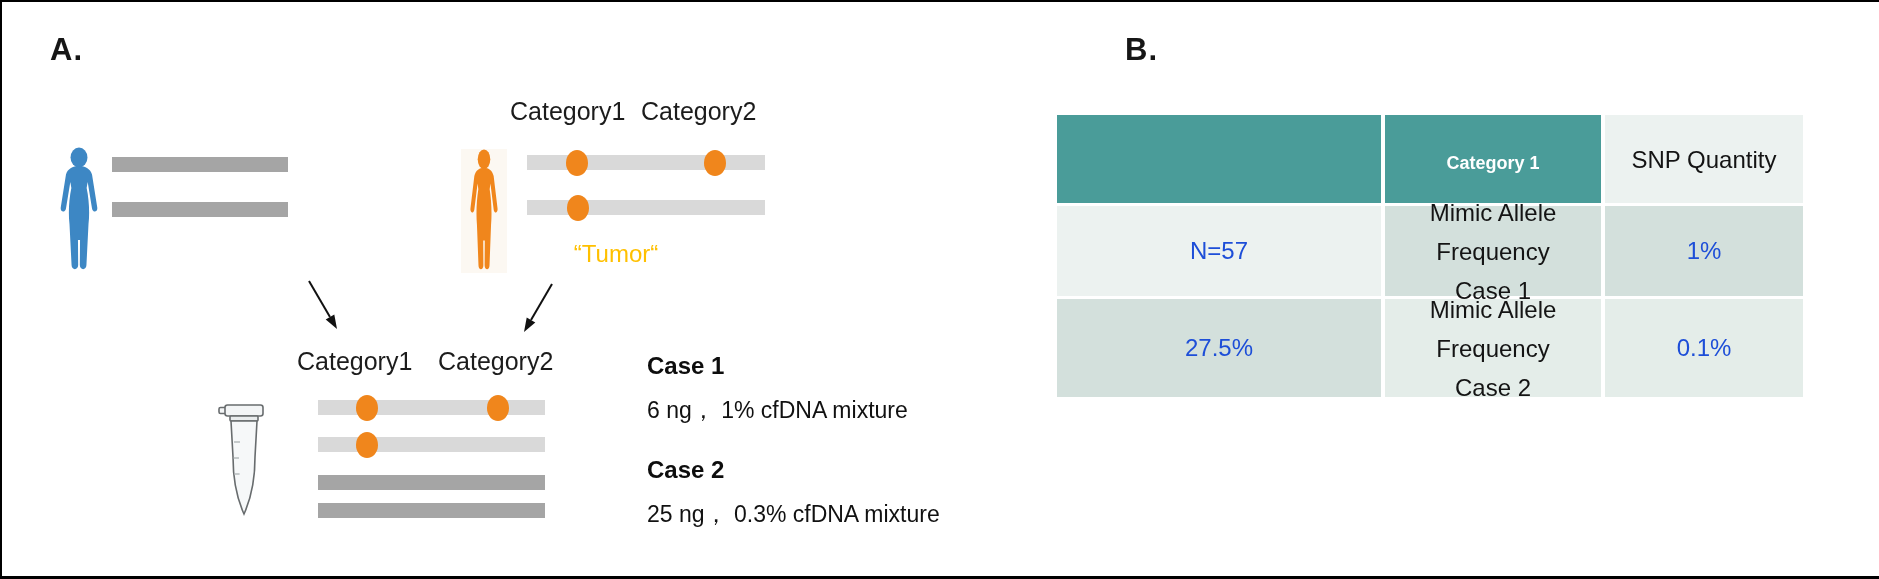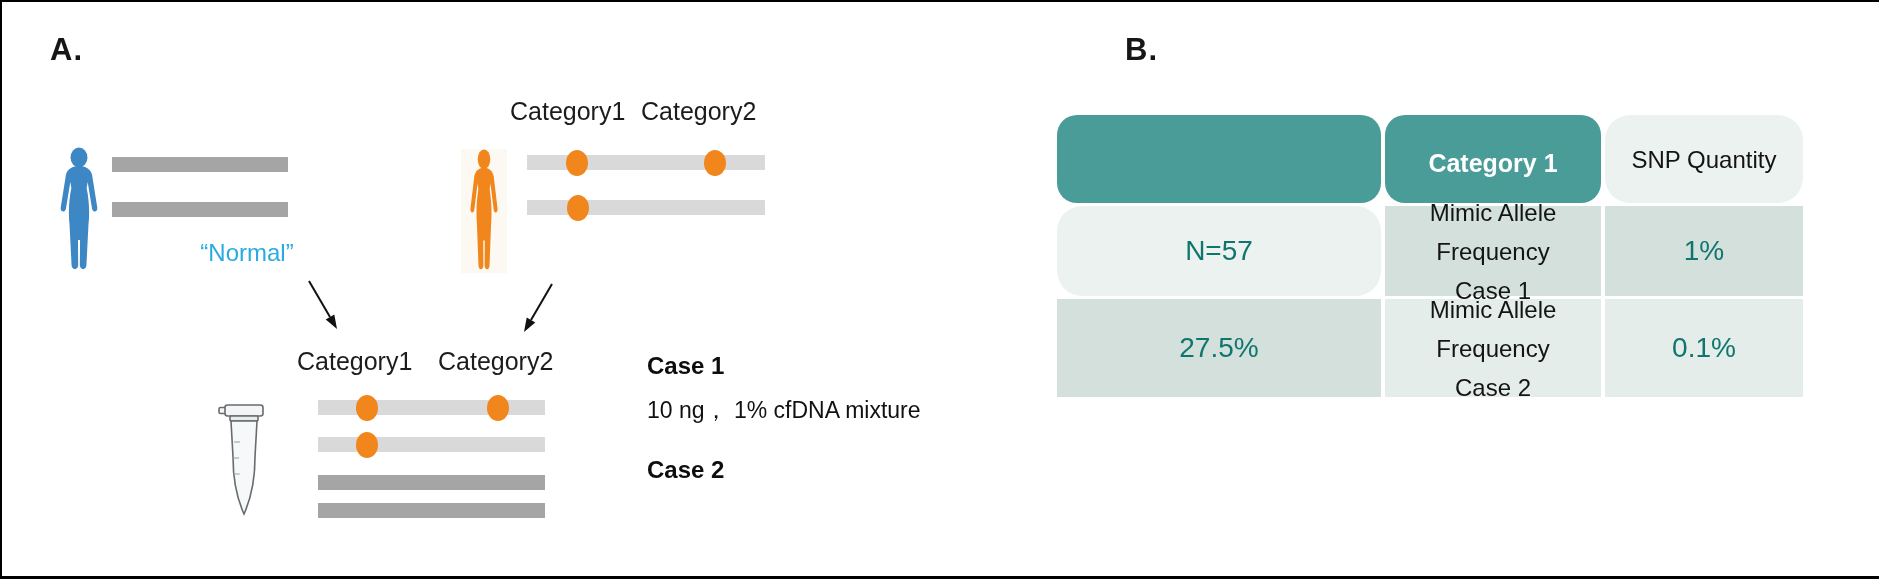--- a/index.html
+++ b/index.html
@@ -40,60 +40,60 @@
 
   .case-title{position:absolute;font-size:24px;font-weight:bold;color:#0d0d0d;}
   .case-desc{position:absolute;font-size:23px;color:#111;white-space:nowrap;}
 
   
   .tableB{position:absolute;left:1057px;top:115px;display:grid;
     grid-template-columns:324px 216px 198px;
     grid-template-rows:88px 90px 98px 101px;
     gap:3px 4px;background:#fff;}
   .cell{display:flex;flex-direction:column;align-items:center;justify-content:center;text-align:center;}
-  .cell.th{background:var(--table-header-bg);color:#fff;font-weight:bold;font-size:25px;padding-top:8px;border-radius:20px;}
-  .cell.r1{background:var(--table-row-odd-bg);border-radius:25px;}
+  .cell.th{background:var(--table-header-bg);color:#fff;font-weight:bold;font-size:18px;padding-top:8px;}
+  .cell.r1{background:var(--table-row-odd-bg);}
   .cell.r2{background:var(--table-row-even-bg);}
   .cell.r3{background:var(--table-row3-bg);}
   .cell .ln{display:block;font-size:24px;line-height:39px;color:#141414;}
   .cell .ln:empty{display:none;}
-  .cell .val{font-size:28px;color:#0f766e;}
+  .cell .val{font-size:24px;color:#1d4ed8;}
 </style>
 </head>
 <body>
 
 <div class="stage">
 
   <div class="frame-top"></div>
   <div class="frame-left"></div>
   <div class="frame-bottom"></div>
 
   <div class="abs panel-label" style="left:50px;top:32px;">A.</div>
 
   <svg class="abs person" style="left:48px;top:147px;" width="62" height="126" viewBox="0 0 60 126" preserveAspectRatio="none">
     <ellipse cx="30" cy="10.5" rx="8.2" ry="10" fill="currentColor"></ellipse>
     <path fill="currentColor" d="M30 19 C36.5 19 41 22 42.6 27.5 L47.6 60 C48.6 65 43.6 66.4 42.6 61.4 L38.4 35 L37.4 41 C39.8 53 40.4 66 39.2 77 L37.2 118 C37.2 123.5 30.8 123.5 30.8 118 L31 93 L29 93 L29.2 118 C29.2 123.5 22.8 123.5 22.8 118 L20.8 77 C19.6 66 20.2 53 22.6 41 L21.6 35 L17.4 61.4 C16.4 66.4 11.4 65 12.4 60 L17.4 27.5 C19 22 23.5 19 30 19 Z"></path>
   </svg>
   <div class="strand dark" style="left:112px;top:157px;width:176px;"></div>
   <div class="strand dark" style="left:112px;top:202px;width:176px;"></div>
-  <div class="quote-label normal" style="left:147px;top:239px;width:200px;">“Normal”</div>
 
   <div class="cat-label" style="left:510px;top:97px;">Category1</div>
   <div class="cat-label" style="left:641px;top:97px;">Category2</div>
 
   <svg class="abs person tumor-p" style="left:461px;top:149px;" width="46" height="124" viewBox="0 0 60 126" preserveAspectRatio="none">
     <ellipse cx="30" cy="10.5" rx="8.2" ry="10" fill="currentColor"></ellipse>
     <path fill="currentColor" d="M30 19 C36.5 19 41 22 42.6 27.5 L47.6 60 C48.6 65 43.6 66.4 42.6 61.4 L38.4 35 L37.4 41 C39.8 53 40.4 66 39.2 77 L37.2 118 C37.2 123.5 30.8 123.5 30.8 118 L31 93 L29 93 L29.2 118 C29.2 123.5 22.8 123.5 22.8 118 L20.8 77 C19.6 66 20.2 53 22.6 41 L21.6 35 L17.4 61.4 C16.4 66.4 11.4 65 12.4 60 L17.4 27.5 C19 22 23.5 19 30 19 Z"></path>
   </svg>
 
   <div class="strand light" style="left:527px;top:155px;width:238px;"></div>
   <div class="strand light" style="left:527px;top:200px;width:238px;"></div>
   <div class="dot" style="left:566px;top:150px;"></div>
   <div class="dot" style="left:704px;top:150px;"></div>
   <div class="dot" style="left:567px;top:195px;"></div>
+  <div class="quote-label tumor" style="left:536px;top:240px;width:160px;">“Tumor“</div>
 
   <svg class="abs" style="left:303px;top:277px;" width="46" height="62" viewBox="0 0 46 62">
     <line x1="6" y1="4" x2="27" y2="40" stroke="#111" stroke-width="2"></line>
     <polygon points="34,52 22.7,42.5 31.3,37.5" fill="#111"></polygon>
   </svg>
   <svg class="abs" style="left:512px;top:280px;" width="46" height="62" viewBox="0 0 46 62">
     <line x1="40" y1="4" x2="19" y2="40" stroke="#111" stroke-width="2"></line>
     <polygon points="12,52 23.3,42.5 14.7,37.5" fill="#111"></polygon>
   </svg>
 
@@ -112,22 +112,23 @@
 
   <div class="strand light" style="left:318px;top:400px;width:227px;"></div>
   <div class="strand light" style="left:318px;top:437px;width:227px;"></div>
   <div class="strand dark" style="left:318px;top:475px;width:227px;"></div>
   <div class="strand dark" style="left:318px;top:503px;width:227px;"></div>
   <div class="dot" style="left:356px;top:395px;"></div>
   <div class="dot" style="left:487px;top:395px;"></div>
   <div class="dot" style="left:356px;top:432px;"></div>
 
   <div class="case-title" style="left:647px;top:352px;">Case 1</div>
-  <div class="case-desc" style="left:647px;top:395px;">10 ng， 1% cfDNA mixture</div>
+  <div class="case-desc" style="left:647px;top:395px;">6 ng， 1% cfDNA mixture</div>
   <div class="case-title" style="left:647px;top:456px;">Case 2</div>
+  <div class="case-desc" style="left:647px;top:499px;">25 ng， 0.3% cfDNA mixture</div>
 
   <div class="abs panel-label" style="left:1125px;top:32px;">B.</div>
 
   <div class="tableB">
     <div class="cell th"></div>
     <div class="cell th">Category 1</div>
 
     <div class="cell r1">
       <span class="ln">SNP Quantity</span>
 

